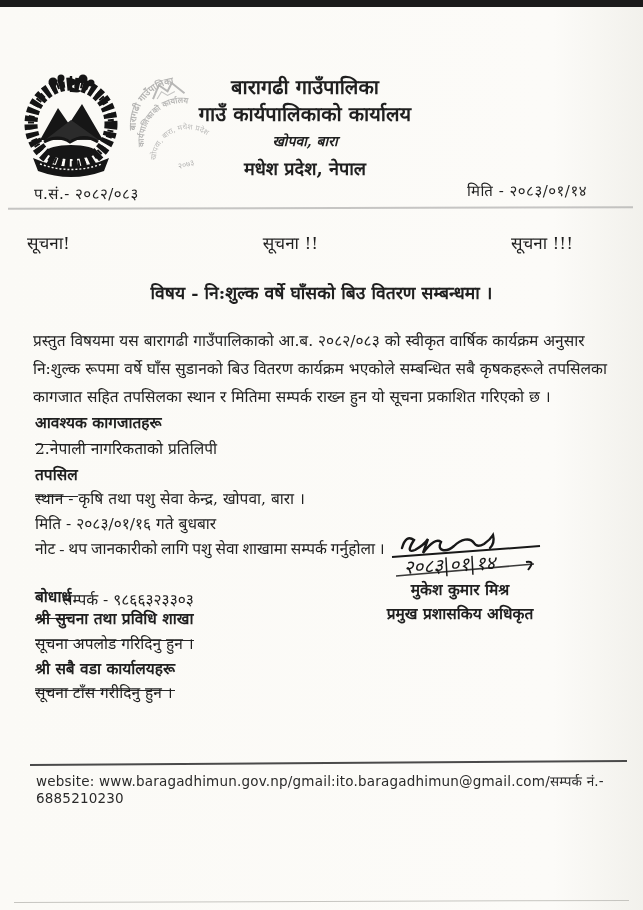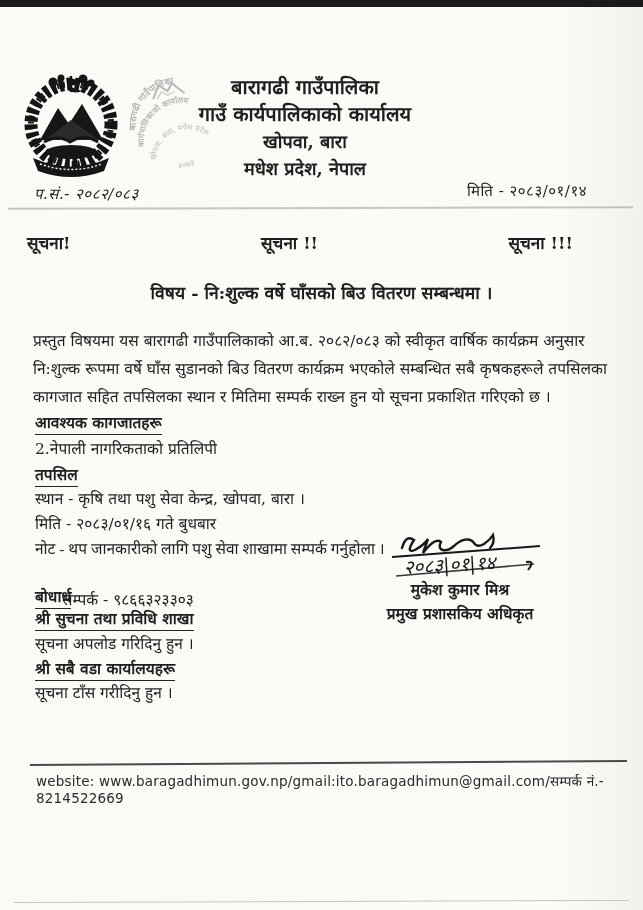--- a/index.html
+++ b/index.html
@@ -15,35 +15,35 @@
   .abs{position:absolute;}
   .scan-top{left:0;top:0;width:100%;height:7px;background:#1b1b1b;}
   .scan-bottom{left:14px;right:14px;top:901px;border-top:1.5px solid #c6c5c0;transform:rotate(-0.2deg);}
 
   
   .emblem{left:20px;top:66px;width:102px;height:114px;}
   .stamp{left:124px;top:68px;width:106px;height:114px;transform:rotate(-14deg);opacity:.62;}
   .org-block{left:150px;top:74px;width:310px;text-align:center;font-weight:700;line-height:27px;}
   .org-line1{font-size:20px;}
   .org-line2{font-size:20px;}
-  .org-line3{font-size:18px;}
+  .org-line3{font-size:14px;font-style:italic;}
   .org-line4{font-size:18px;}
-  .ref-no{left:34px;top:183px;font-size:15px;letter-spacing:.5px;font-style:italic;}
+  .ref-no{left:34px;top:183px;font-size:15px;letter-spacing:.5px;}
   .issue-date{right:56px;top:180px;font-size:15px;letter-spacing:.5px;}
   .rule-header{left:8px;right:10px;top:207px;border-top:2px solid #999;opacity:.55;transform:rotate(-0.15deg);}
 
   
-  .notice-row{left:27px;right:70px;top:231px;display:flex;justify-content:space-between;font-size:17px;font-weight:700;}
+  .notice-row{left:27px;right:70px;top:231px;display:flex;justify-content:space-between;font-size:17px;font-weight:400;}
   .subject{left:0;right:0;top:280px;text-align:center;font-size:17.5px;font-weight:700;}
 
   
   .body-par{left:33px;top:327px;width:582px;font-size:15.5px;line-height:28px;}
 
   .doc-line{left:35px;font-size:15.5px;}
-  .u-head{font-weight:700;display:inline-block;border-bottom:1.6px solid #242424;padding-bottom:1px;text-align:center;}
+  .u-head{font-weight:700;display:inline-block;border-bottom:1.6px solid #242424;padding-bottom:11px;text-align:center;}
   .y-docs{top:411px;}
   .y-doc1{top:437px;}
   .y-tapasil{top:463px;}
   .y-sthaan{top:487px;}
   .y-miti{top:512px;}
   .y-note{top:537px;font-family:Liberation Serif, serif;}
   .y-sampark{top:588px;left:62px;}
   .y-bodhartha{top:585px;}
   .y-cc1{top:607px;}
   .y-cc1a{top:632px;}
@@ -166,17 +166,17 @@
       <path d="M4,33 L152,22" stroke="#181818" stroke-width="2" fill="none"></path>
       <text x="16" y="50" font-size="19" fill="#181818" font-style="italic" transform="rotate(-3 16 50)">२०८३|०१|१४</text>
       <path d="M140,46 q8,-10 -2,-8" stroke="#181818" stroke-width="2" fill="none"></path>
       <path d="M8,52 L146,40" stroke="#181818" stroke-width="1.6" fill="none" opacity=".85"></path>
     </svg>
   </div>
   <div class="abs sig-name">मुकेश कुमार मिश्र</div>
   <div class="abs sig-title">प्रमुख प्रशासकिय अधिकृत</div>
 
   <div class="abs rule-footer"></div>
-  <div class="abs footer-line">website: www.baragadhimun.gov.np/gmail:ito.baragadhimun@gmail.com/सम्पर्क नं.- 8214522669</div>
+  <div class="abs footer-line">website: www.baragadhimun.gov.np/gmail:ito.baragadhimun@gmail.com/सम्पर्क नं.- 6885210230</div>
 
   <div class="abs scan-bottom"></div>
 
 </div>
 
 </body></html>

